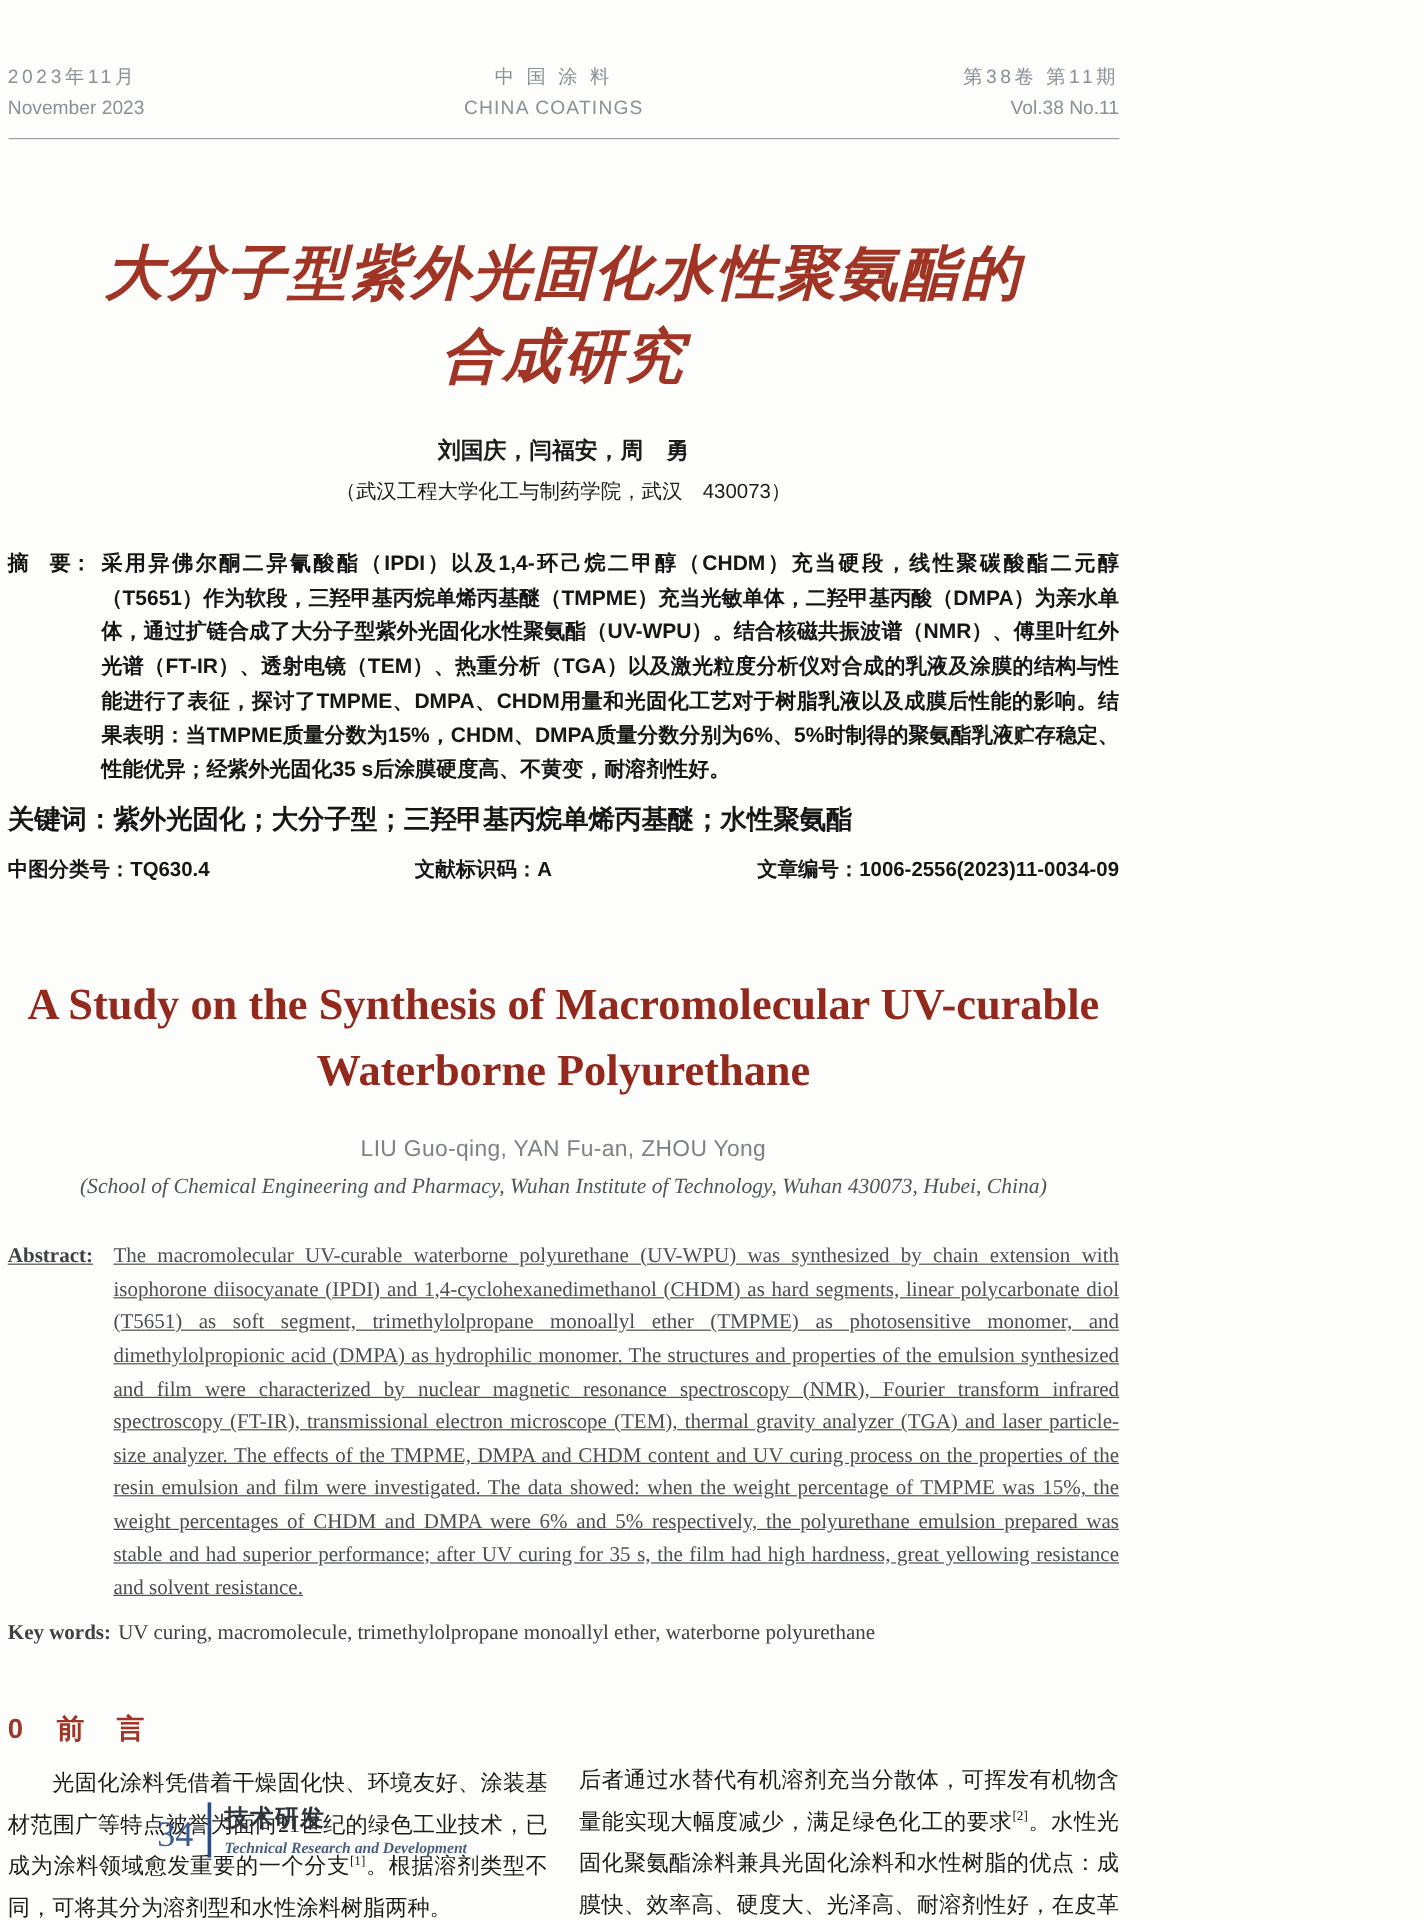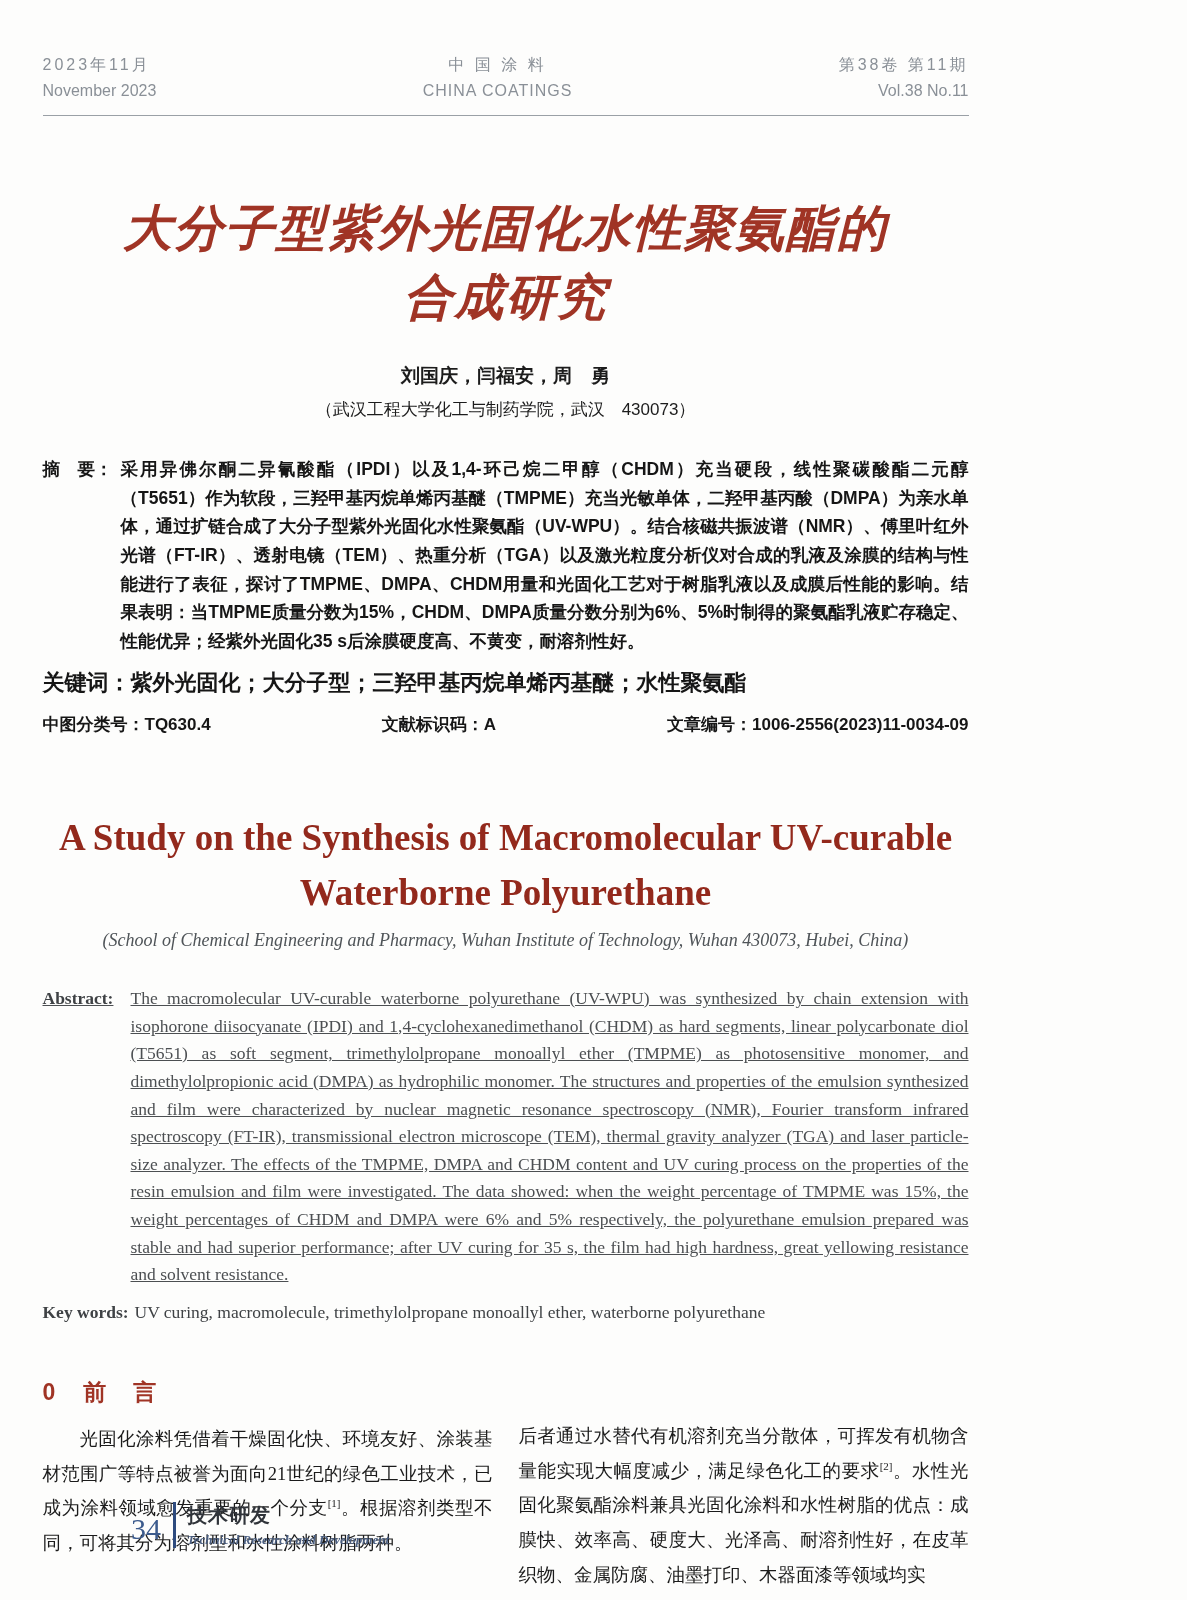--- a/index.html
+++ b/index.html
@@ -7,21 +7,20 @@
     width: 1187px; height: 1600px;
     background: #fdfdfc;
     font-family: "Liberation Sans", sans-serif;
     color: #222;
     -webkit-font-smoothing: antialiased;
   }
   .page {
     position: relative;
     width: 939px; height: 1600px;
     overflow: hidden;
-    padding-left: 36px;
   }
   .content { width: 926px; margin: 0 auto; }
 
   
   .jheader {
     display: flex; justify-content: space-between; align-items: flex-end;
     padding-top: 52px; padding-bottom: 10px;
     border-bottom: 1.5px solid #9aa0a6;
     color: #8a9097; font-size: 16px; line-height: 1.65;
   }
@@ -191,20 +190,21 @@
       <span>文献标识码：A</span>
       <span>文章编号：1006-2556(2023)11-0034-09</span>
     </div>
 
 
     <h2 class="title-en" style="margin-bottom:0;">
       <div>A Study on the Synthesis of Macromolecular UV-curable</div>
       <div>Waterborne Polyurethane</div>
     </h2>
 
+    <div class="authors-en">LIU Guo-qing, YAN Fu-an, ZHOU Yong</div>
     <div class="affil-en">(School of Chemical Engineering and Pharmacy, Wuhan Institute of Technology, Wuhan 430073, Hubei, China)</div>
 
     <div class="abs-en">
       <span class="label">Abstract:</span>
       <span class="text">The macromolecular UV-curable waterborne polyurethane (UV-WPU) was synthesized by chain extension with isophorone diisocyanate (IPDI) and 1,4-cyclohexanedimethanol (CHDM) as hard segments, linear polycarbonate diol (T5651) as soft segment, trimethylolpropane monoallyl ether (TMPME) as photosensitive monomer, and dimethylolpropionic acid (DMPA) as hydrophilic monomer. The structures and properties of the emulsion synthesized and film were characterized by nuclear magnetic resonance spectroscopy (NMR), Fourier transform infrared spectroscopy (FT-IR), transmissional electron microscope (TEM), thermal gravity analyzer (TGA) and laser particle-size analyzer. The effects of the TMPME, DMPA and CHDM content and UV curing process on the properties of the resin emulsion and film were investigated. The data showed: when the weight percentage of TMPME was 15%, the weight percentages of CHDM and DMPA were 6% and 5% respectively, the polyurethane emulsion prepared was stable and had superior performance; after UV curing for 35 s, the film had high hardness, great yellowing resistance and solvent resistance.</span>
     </div>
 
     <div class="kw-en">
       <span class="label">Key words:</span>
       <span>UV curing, macromolecule, trimethylolpropane monoallyl ether, waterborne polyurethane</span>

